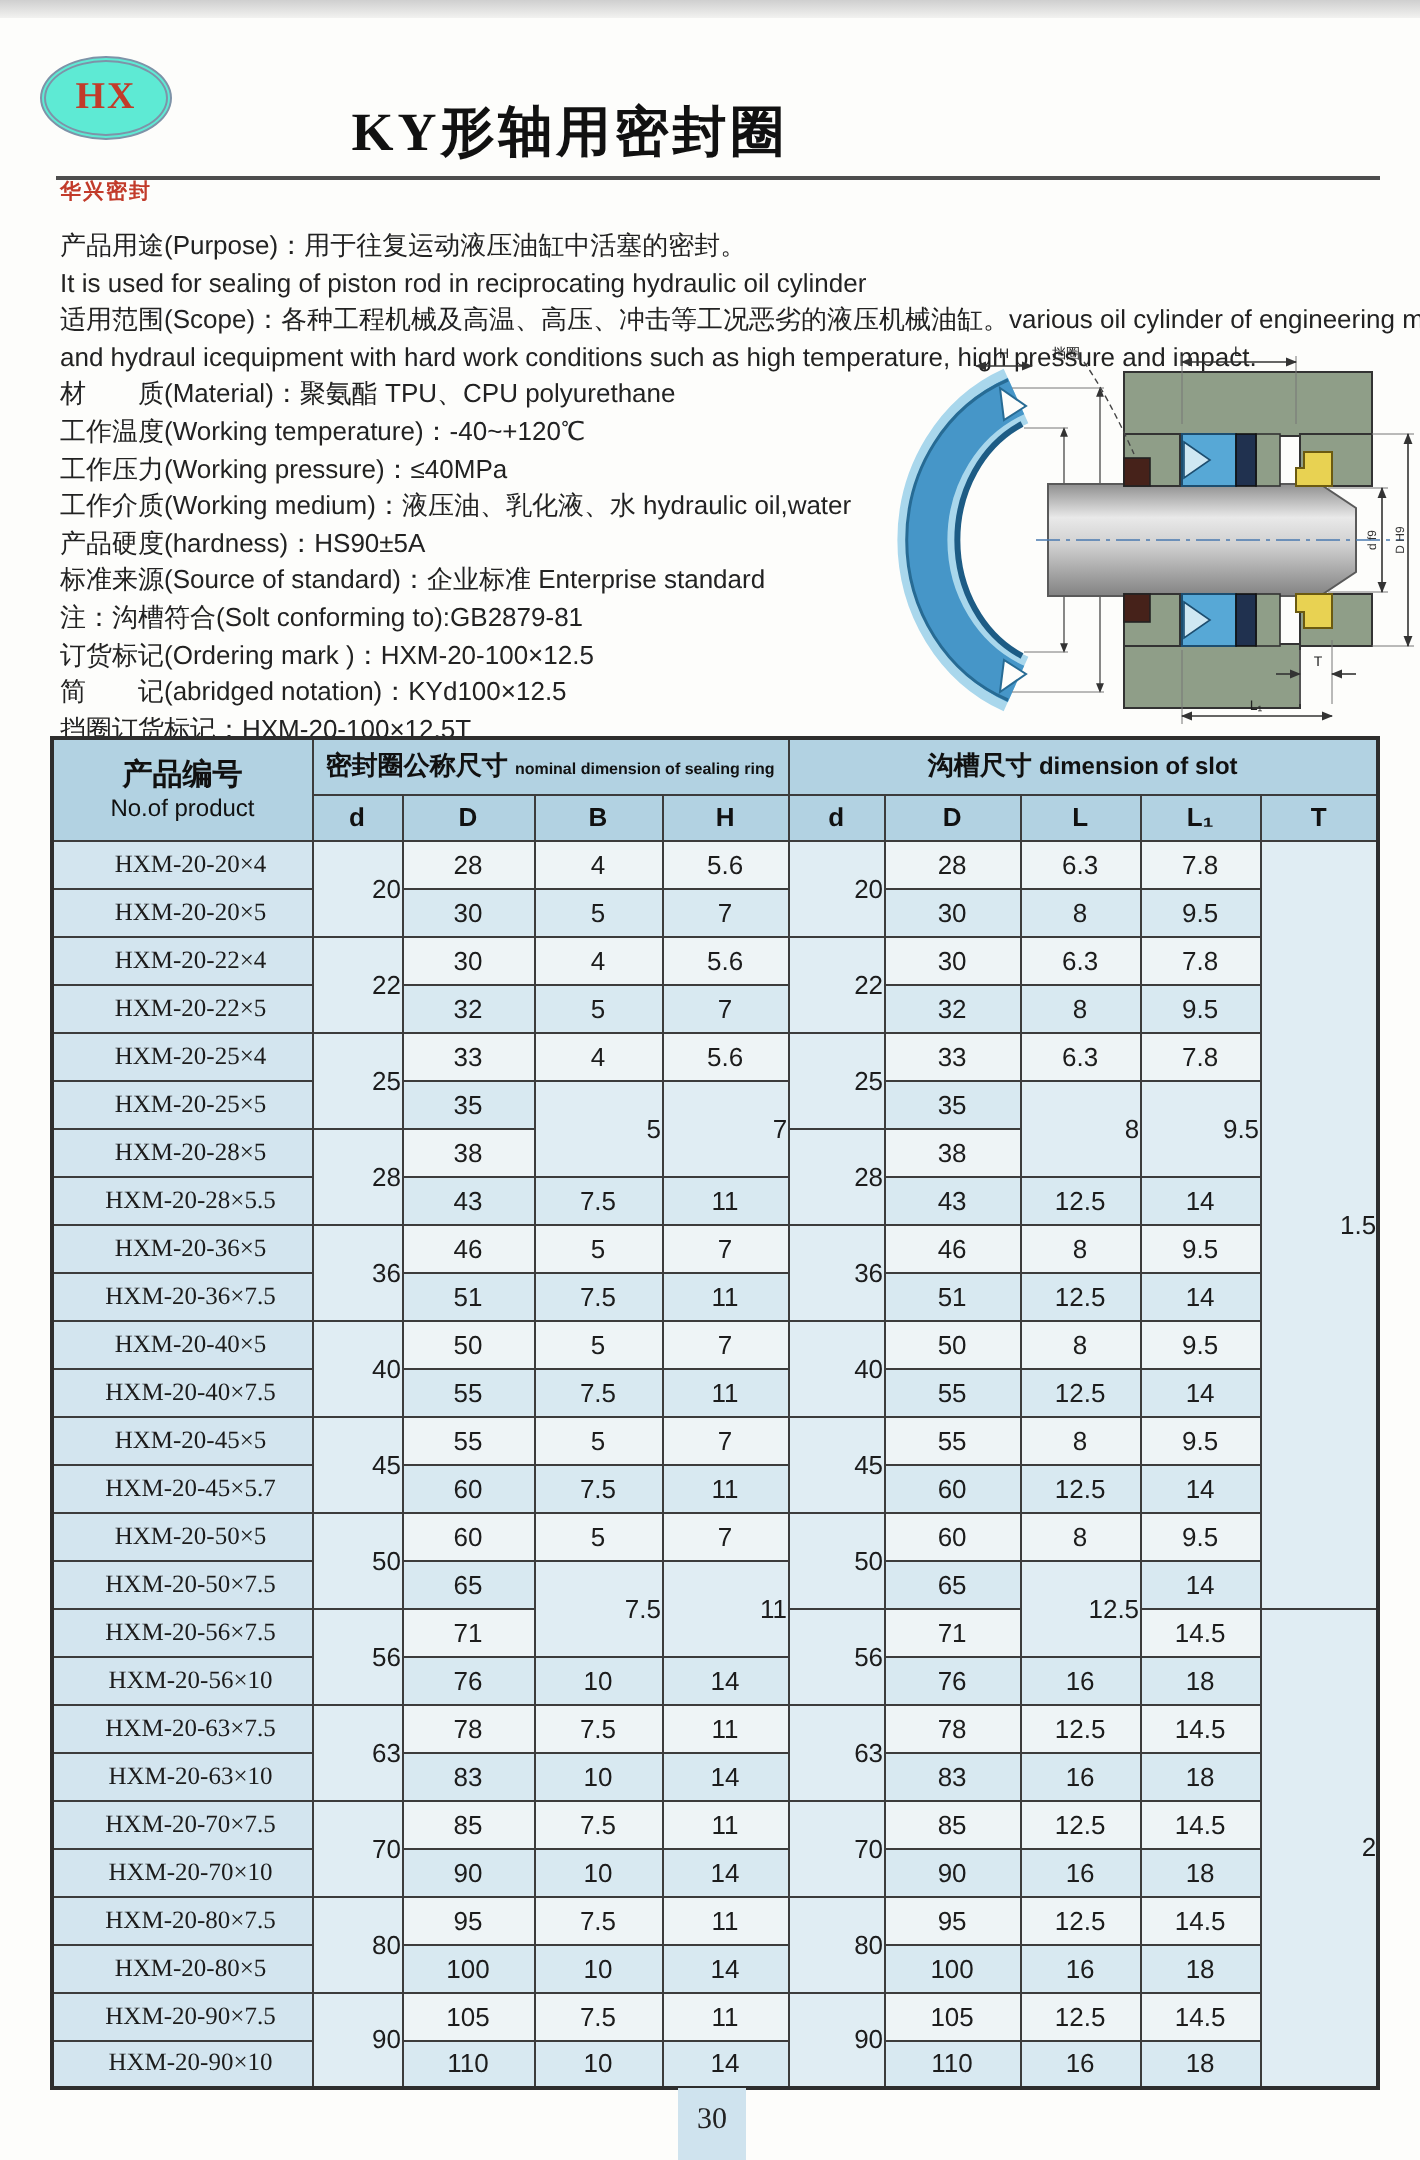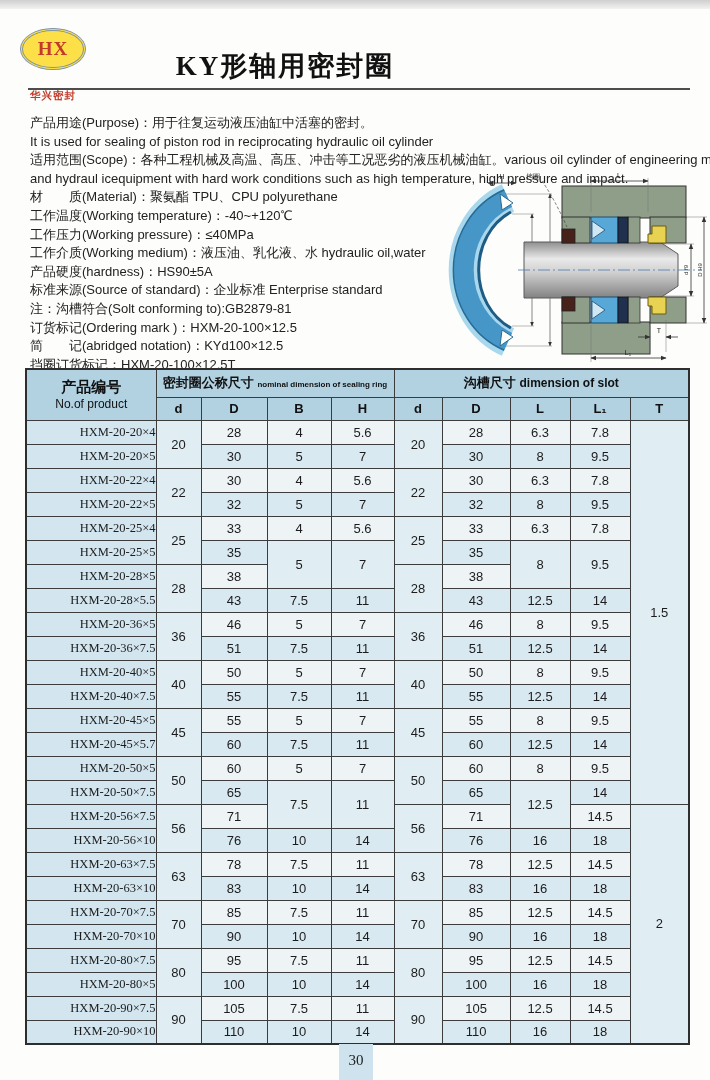--- a/index.html
+++ b/index.html
@@ -7,21 +7,21 @@
     width:710px;height:1080px;position:relative;overflow:hidden;
     background:#fdfdfb;
     font-family:"Liberation Sans", sans-serif;
     color:#1c1c1c;
   }
   .scan-top{position:absolute;left:0;top:0;width:710px;height:9px;
     background:linear-gradient(#cfcfcf,#f2f2f0);}
   
   .logo{position:absolute;left:16px;top:28px;width:74px;text-align:center;}
   .logo-oval{width:60px;height:36px;margin:0 auto;border:3px double #7e93a8;border-radius:50%;
-    display:flex;align-items:center;justify-content:center;background:#fde047;}
+    display:flex;align-items:center;justify-content:center;background:#5eead4;}
   .logo-hx{font-family:"Liberation Serif",serif;font-weight:bold;font-size:19px;color:#c23b2a;letter-spacing:1px;}
   .logo-sub{font-size:10.5px;font-weight:bold;color:#c23b2a;margin-top:19px;letter-spacing:1px;}
   .page-title{position:absolute;left:0;top:48px;width:570px;text-align:center;
     font-family:"Liberation Serif",serif;font-weight:bold;font-size:27px;letter-spacing:2px;color:#111;}
   .title-rule{position:absolute;left:28px;top:88px;width:662px;height:2px;background:#4d4d4d;}
   
   .info{position:absolute;left:30px;top:114px;width:690px;font-size:13px;line-height:18.6px;
     white-space:nowrap;color:#222;}
   .info div{height:18.6px;}
   
@@ -35,22 +35,22 @@
   tr.h2{height:23px;}
   table.dim th{background:#b2d2e2;font-weight:bold;color:#111;}
   th.zh{font-size:15px;}
   th .en{font-weight:bold;font-size:8px;letter-spacing:0;}
   th.prod .zh2{font-size:15px;}
   th.prod .en2{font-weight:normal;font-size:12px;}
   th.sub{font-size:14.5px;font-weight:bold;}
   tbody tr{height:24px;}
   tbody tr.odd td{background:#eef4f6;}
   tbody tr.even td{background:#d8e9f1;}
-  tbody td[rowspan]{background:#e0edf3 !important;}
-  tbody td.pcol{background:#d3e5ef !important;text-align:right;padding-left:8px;
+  tbody td[rowspan]{background:#e0edf3 !important;text-align:right;}
+  tbody td.pcol{background:#d3e5ef !important;text-align:center;padding-left:8px;
     font-family:"Liberation Serif",serif;font-size:12.5px;}
   
   .pageno-box{position:absolute;left:339px;top:1044px;width:34px;height:36px;background:#cfe3ee;
     display:flex;align-items:flex-start;justify-content:center;}
   .pageno{font-family:"Liberation Serif",serif;font-size:15px;color:#222;margin-top:8px;}
 </style>
 </head>
 <body>
 
 <div class="scan-top"></div>

